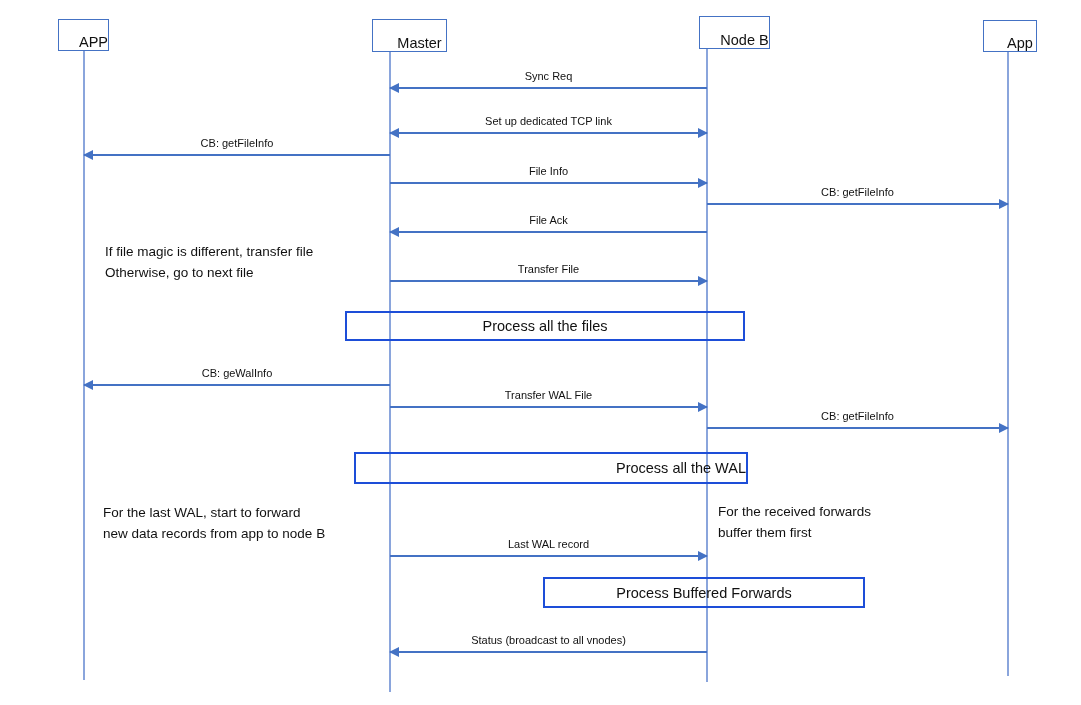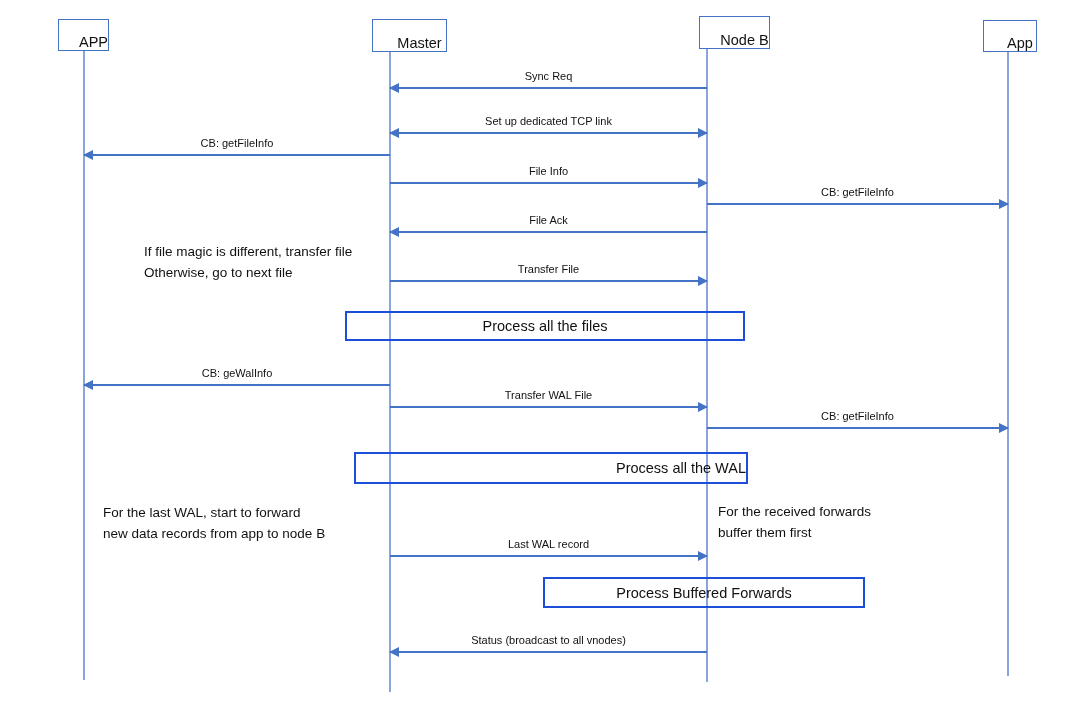--- a/index.html
+++ b/index.html
@@ -185,21 +185,21 @@
   <div class="process-box" style="left:345px; top:311px; width:400px; height:30px;">
     <span>Process all the files</span>
   </div>
   <div class="process-box" style="left:354px; top:452px; width:394px; height:32px;justify-content:flex-end;">
     <span>Process all the WAL</span>
   </div>
   <div class="process-box" style="left:543px; top:577px; width:322px; height:31px;">
     <span>Process Buffered Forwards</span>
   </div>
 
-  <div class="note" style="left:105px; top:242px;margin-left:39px;">
+  <div class="note" style="left:105px; top:242px;">
     <div>If file magic is different, transfer file</div>
     <div>Otherwise, go to next file</div>
   </div>
   <div class="note" style="left:103px; top:503px;">
     <div>For the last WAL, start to forward</div>
     <div>new data records from app to node B</div>
   </div>
   <div class="note" style="left:718px; top:502px;">
     <div>For the received forwards</div>
     <div>buffer them first</div>

